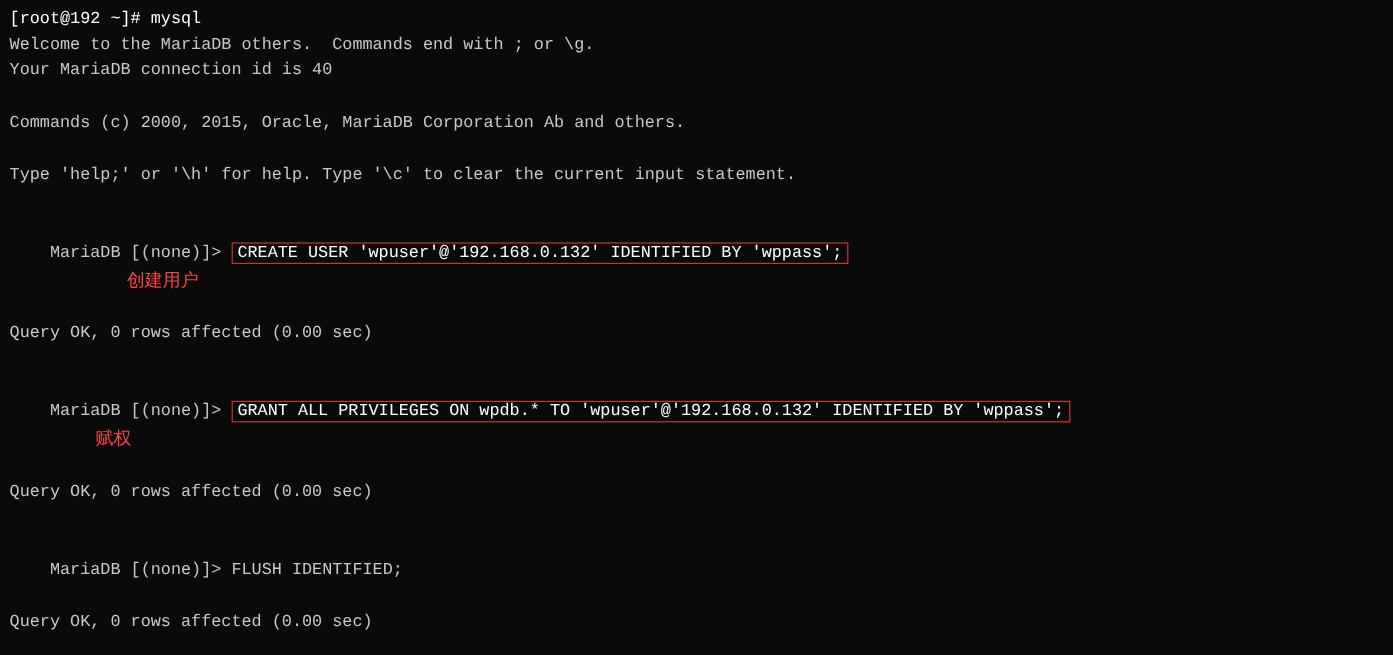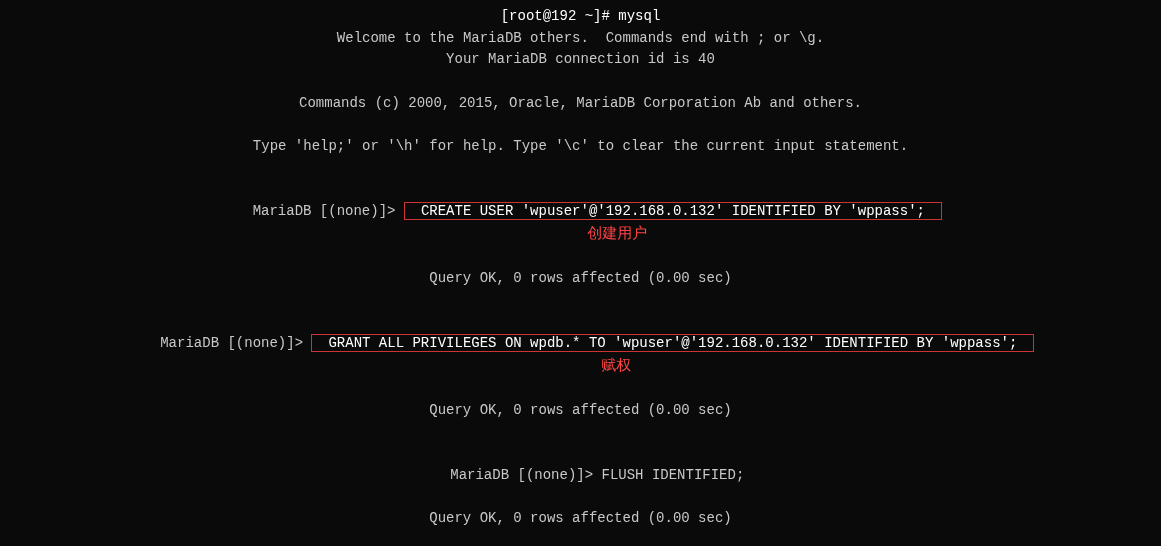--- a/index.html
+++ b/index.html
@@ -18,34 +18,33 @@
       color: #c8c8c8;
     }
 
     .terminal {
       background-color: #0a0a0a;
       width: 1161px;
       height: 546px;
       padding: 6px 8px;
       position: relative;
       overflow: hidden;
-      text-align: center;
     }
 
     .line {
       line-height: 1.55;
       white-space: pre;
     }
 
     .white { color: #ffffff; }
 
     .cmd-box {
       display: inline;
       border: 1px solid #cc3333;
-      padding: 0 16px;
+      padding: 0 4px;
       color: #ffffff;
     }
 
     .annotation {
       color: #ff4444;
       font-size: 15px;
     }
   </style>
 </head>
 <body>
@@ -55,21 +54,21 @@
   <div class="line">Welcome to the MariaDB others.  Commands end with ; or \g.</div>
   <div class="line">Your MariaDB connection id is 40</div>
   <div class="line">&nbsp;</div>
   <div class="line">Commands (c) 2000, 2015, Oracle, MariaDB Corporation Ab and others.</div>
   <div class="line">&nbsp;</div>
   <div class="line">Type 'help;' or '\h' for help. Type '\c' to clear the current input statement.</div>
   <div class="line">&nbsp;</div>
 
   <div class="line" style="position:relative;">
     <span>MariaDB [(none)]&gt; </span><span class="cmd-box">CREATE USER 'wpuser'@'192.168.0.132' IDENTIFIED BY 'wppass';</span>
-    <span class="annotation" style="margin-left: 40px;">创建用户</span>
+    <span class="annotation" style="margin-left: 64px;">创建用户</span>
   </div>
   <div class="line">Query OK, 0 rows affected (0.00 sec)</div>
   <div class="line">&nbsp;</div>
 
   <div class="line">
     <span>MariaDB [(none)]&gt; </span><span class="cmd-box">GRANT ALL PRIVILEGES ON wpdb.* TO 'wpuser'@'192.168.0.132' IDENTIFIED BY 'wppass';</span>
     <span class="annotation" style="margin-left: 38px;">赋权</span>
   </div>
   <div class="line">Query OK, 0 rows affected (0.00 sec)</div>
   <div class="line">&nbsp;</div>

